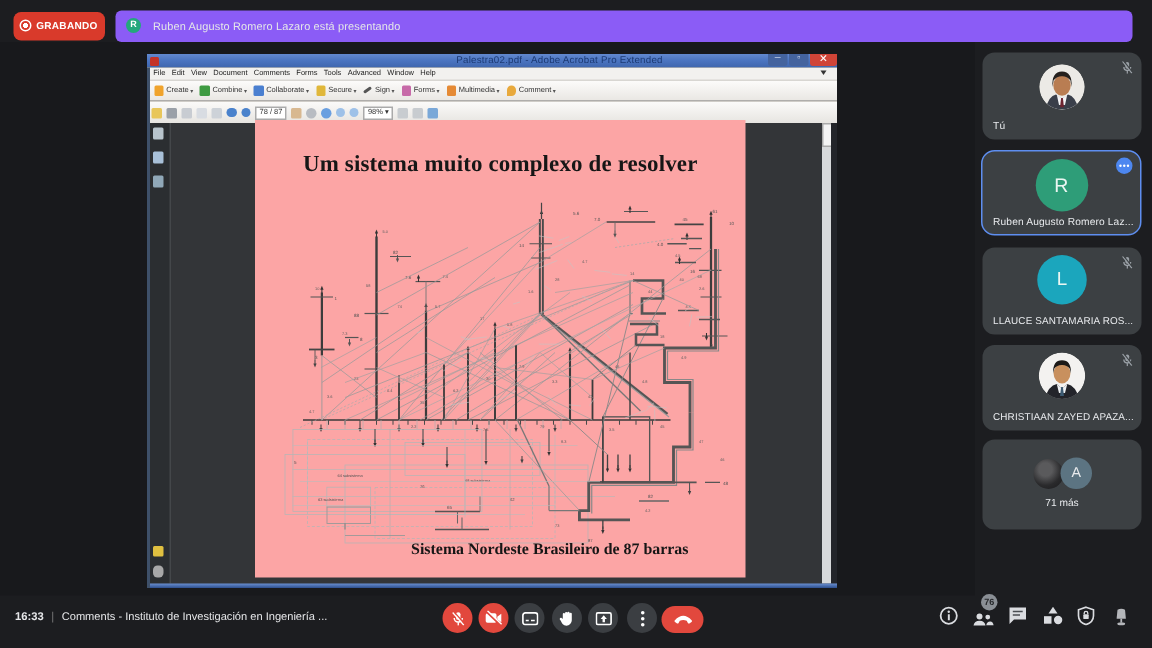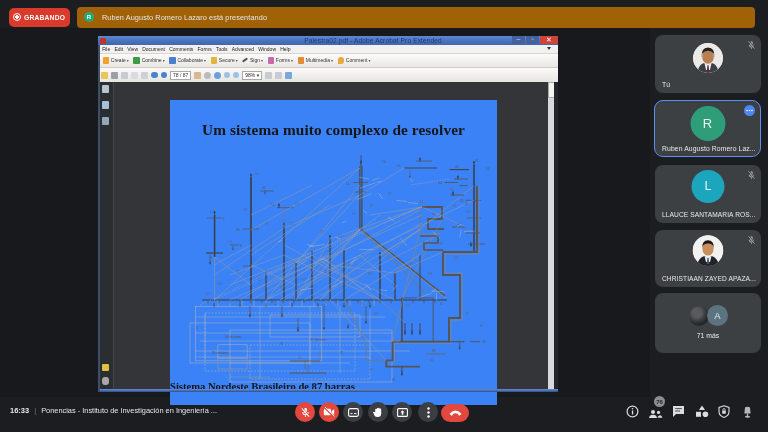--- a/index.html
+++ b/index.html
@@ -1,21 +1,21 @@
 <!DOCTYPE html>
 <html><head><meta charset="utf-8">
 <style>
 html,body{margin:0;padding:0;}
 body{width:768px;height:432px;background:#1c1d20;font-family:"Liberation Sans",sans-serif;position:relative;overflow:hidden;}
 .abs{position:absolute;}
 
 .rec{left:8.5px;top:7.5px;width:61px;height:19px;background:#d93a2b;border-radius:5px;display:flex;align-items:center;}
 .recdot{width:6.6px;height:6.6px;border:1.2px solid #fff;border-radius:50%;margin-left:4px;background:radial-gradient(circle,#fff 0 1.7px,rgba(0,0,0,0) 1.8px);}
 .rectxt{color:#fff;font-size:6.7px;font-weight:bold;margin-left:3px;letter-spacing:.2px;}
-.notif{left:77px;top:6.5px;width:678px;height:21px;background:#a16207;border-radius:4px;display:flex;align-items:center;}
+.notif{left:77px;top:6.5px;width:678px;height:21px;background:#8b5cf6;border-radius:4px;display:flex;align-items:center;}
 .notifav{width:10px;height:10px;border-radius:50%;background:#23a87c;color:#fff;font-size:6px;font-weight:bold;display:flex;align-items:center;justify-content:center;margin-left:7px;}
 .notiftxt{color:#e4e6e8;font-size:7.3px;margin-left:8px;letter-spacing:.1px;}
 
 .stage{left:0;top:28px;width:650px;height:369px;background:#18191c;}
 
 .win{left:98px;top:36px;width:460px;height:356px;background:#333538;}
 .tbar{left:0;top:0;width:460px;height:9px;background:linear-gradient(#6289cf 0%,#4a74c0 50%,#3f66ae 100%);}
 .ticon{left:2px;top:1.5px;width:6px;height:6px;background:#c33227;border-radius:1px;}
 .ttext{left:150px;top:1.2px;font-size:6.5px;color:#1c3a74;width:250px;text-align:center;letter-spacing:.15px;}
 .wbtn{top:0px;height:8px;}
@@ -27,23 +27,23 @@
 .tb1{left:0;top:17.5px;width:460px;height:13.5px;background:linear-gradient(#fcfbfa,#e9e7e3);display:flex;align-items:center;border-bottom:1px solid #cfccc7;}
 .tbbtn{display:flex;align-items:center;margin-left:4.5px;font-size:5px;color:#333;}
 .tbbtn .ic{width:6.5px;height:6.5px;border-radius:1px;margin-right:1.8px;}
 .tbbtn .ar{font-size:4px;color:#555;margin-left:1px;}
 .tb2{left:0;top:32px;width:460px;height:14px;background:linear-gradient(#fbfaf9,#e7e5e1);display:flex;align-items:center;border-bottom:1px solid #b8b5b0;}
 .t2i{width:7px;height:7px;border-radius:1px;margin-left:3px;}
 
 .navstrip{left:0;top:46px;width:15px;height:307px;background:#2b2e31;border-right:1px solid #44474a;}
 .nico{left:4px;width:7px;height:8px;background:#b8c4cc;border-radius:1px;}
 .canvas{left:16px;top:46px;width:434px;height:307px;background:#333538;}
-.page{left:72px;top:64px;width:327px;height:305px;background:#3b82f6;}
+.page{left:72px;top:44px;width:327px;height:305px;background:#fca5a5;}
 .ptitle{left:0;top:20.5px;width:327px;text-align:center;font-family:"Liberation Serif",serif;font-weight:bold;font-size:15.3px;color:#161616;letter-spacing:.1px;}
-.pcap{left:0;top:281px;width:393px;text-align:left;font-family:"Liberation Serif",serif;font-weight:bold;font-size:10.6px;color:#161616;}
+.pcap{left:0;top:281px;width:393px;text-align:center;font-family:"Liberation Serif",serif;font-weight:bold;font-size:10.6px;color:#161616;}
 .scroll{left:450px;top:46px;width:6px;height:307px;background:#d7d9db;}
 .sthumb{left:0;top:0;width:6px;height:14px;background:#f4f4f4;border:0.5px solid #aaa;}
 .winbb{left:0;top:353px;width:460px;height:3px;background:linear-gradient(#6a8fd0,#2d4f8e);}
 .winlb{left:0;top:9px;width:1.5px;height:347px;background:#3e5069;}
 .winrb{left:456px;top:46px;width:4px;height:307px;background:#23252a;}
 
 .tile{left:655px;width:106px;background:#3c4043;border-radius:8px;}
 .tlabel{position:absolute;left:7px;bottom:5px;color:#e8eaed;font-size:6.8px;letter-spacing:.1px;white-space:nowrap;}
 .tmic{position:absolute;right:5px;top:5px;width:9px;height:10px;}
 .avwrap{position:absolute;left:50%;transform:translateX(-50%);border-radius:50%;overflow:hidden;}
@@ -571,21 +571,21 @@
 
 <div class="abs tile" style="top:293px;height:60px;">
   <div style="position:absolute;left:34px;top:13px;width:20px;height:20px;border-radius:50%;background:radial-gradient(circle at 40% 35%,#5a5a5c 0 25%,#2a2a2c 60%,#1a1a1c 100%);"></div>
   <div style="position:absolute;left:52px;top:12px;width:21px;height:21px;border-radius:50%;background:#5c7482;color:#e8eaed;font-size:9.5px;display:flex;align-items:center;justify-content:center;">A</div>
   <div style="position:absolute;left:0;top:39px;width:106px;text-align:center;color:#e8eaed;font-size:6.8px;">71 más</div>
 </div>
 
 <div class="abs bbtxt">
     <span style="font-weight:bold;">16:33</span>
     <span style="color:#777;margin:0 5px;">|</span>
-    <span style="font-size:7.4px;">Ponencias - Instituto de Investigación en Ingeniería ...</span>
+    <span style="font-size:7.4px;">Comments - Instituto de Investigación en Ingeniería ...</span>
   </div>
 
 <div class="abs cbtn red" style="left:295px;">
   <svg width="11" height="11" viewBox="0 0 12 12">
       <g fill="#fff">
         <rect x="4.4" y="1.2" width="3.2" height="5.6" rx="1.6"></rect>
         <path d="M2.5 5.5a3.5 3.5 0 0 0 7 0h-1.1a2.4 2.4 0 0 1-4.8 0z"></path>
         <rect x="5.5" y="9" width="1" height="1.8"></rect>
       </g>
       <line x1="2" y1="1.5" x2="10" y2="10.5" stroke="#fff" stroke-width="1.1"></line>

